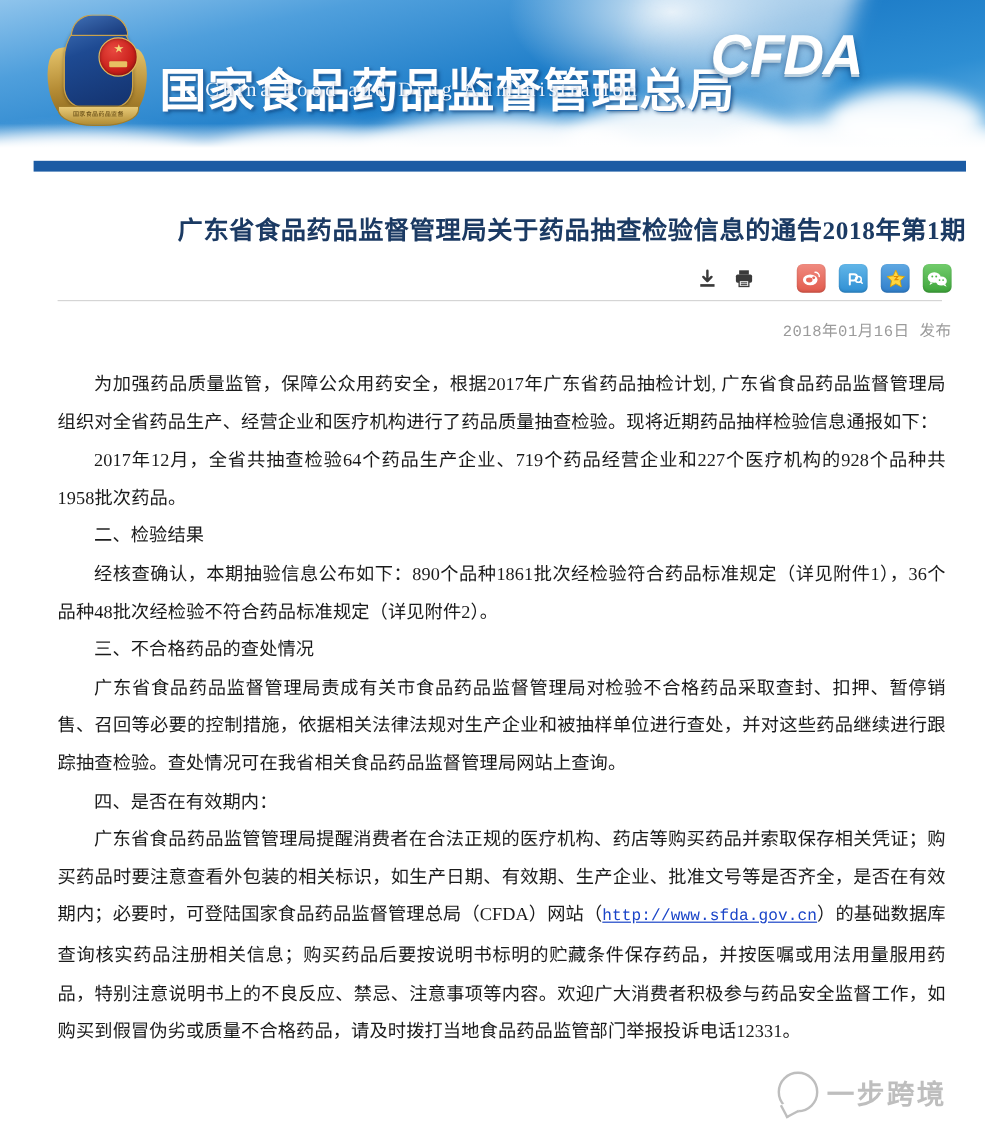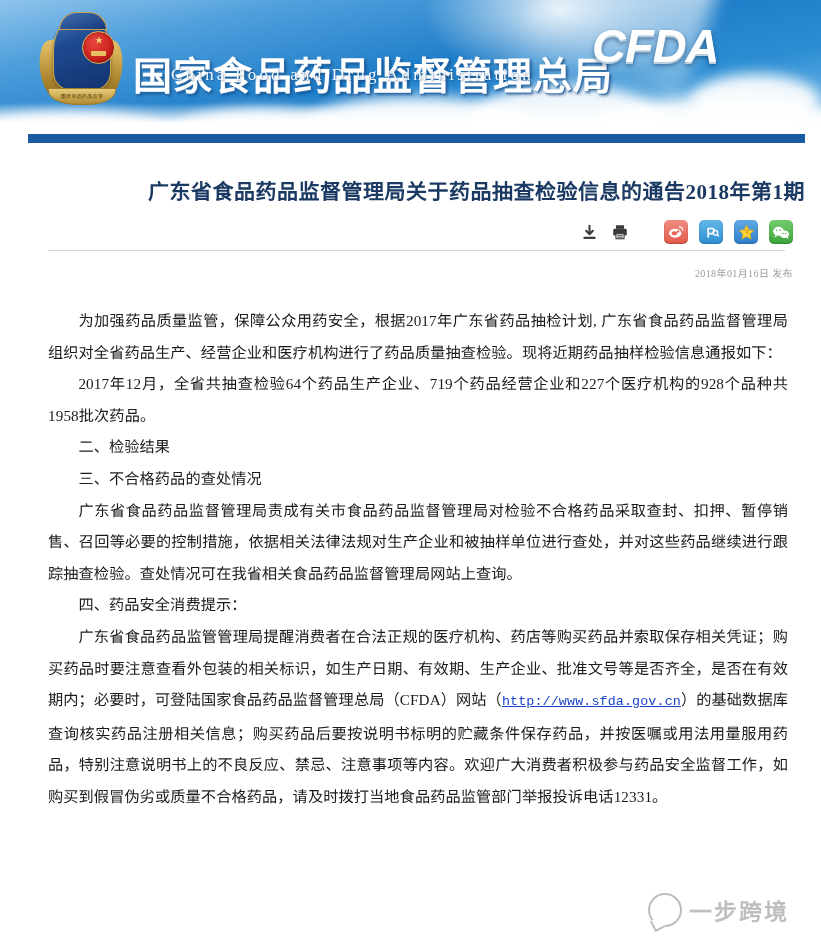--- a/index.html
+++ b/index.html
@@ -221,22 +221,22 @@
   .thin-rule {
     position: absolute;
     left: 48px; top: 250px;
     width: 737px; height: 1px;
     background: #d5d5d5;
   }
 
   .pub-date {
     position: absolute;
     right: 28px; top: 265px;
-    font-family: Liberation Serif, serif;
-    font-size: 10px;
+    font-family: Liberation Mono, monospace;
+    font-size: 13px;
     color: #9b9b9b;
     letter-spacing: .4px;
   }
 
   .article {
     position: absolute;
     left: 48px; top: 305px;
     width: 740px;
     font-family: "Liberation Serif", "DejaVu Serif", serif;
     font-size: 15.2px;
@@ -384,22 +384,23 @@
 </div>
 
 <div class="thin-rule"></div>
 
 <div class="pub-date">2018年01月16日 发布</div>
 
 <div class="article">
   <p>为加强药品质量监管，保障公众用药安全，根据2017年广东省药品抽检计划, 广东省食品药品监督管理局组织对全省药品生产、经营企业和医疗机构进行了药品质量抽查检验。现将近期药品抽样检验信息通报如下：</p>
   <p>2017年12月，全省共抽查检验64个药品生产企业、719个药品经营企业和227个医疗机构的928个品种共1958批次药品。</p>
   <p>二、检验结果</p>
+  <p>经核查确认，本期抽验信息公布如下：890个品种1861批次经检验符合药品标准规定（详见附件1），36个品种48批次经检验不符合药品标准规定（详见附件2）。</p>
   <p>三、不合格药品的查处情况</p>
   <p>广东省食品药品监督管理局责成有关市食品药品监督管理局对检验不合格药品采取查封、扣押、暂停销售、召回等必要的控制措施，依据相关法律法规对生产企业和被抽样单位进行查处，并对这些药品继续进行跟踪抽查检验。查处情况可在我省相关食品药品监督管理局网站上查询。</p>
-  <p>四、药品安全消费提示：</p>
+  <p>四、是否在有效期内：</p>
   <p><span>广东省食品药品监管管理局提醒消费者在合法正规的医疗机构、药店等购买药品并索取保存相关凭证；购买药品时要注意查看外包装的相关标识，如生产日期、有效期、生产企业、批准文号等是否齐全，是否在有效期内；必要时，可登陆国家食品药品监督管理总局（CFDA）网站（</span><a class="ext-link" href="#">http://www.sfda.gov.cn</a><span>）的基础数据库查询核实药品注册相关信息；购买药品后要按说明书标明的贮藏条件保存药品，并按医嘱或用法用量服用药品，特别注意说明书上的不良反应、禁忌、注意事项等内容。欢迎广大消费者积极参与药品安全监督工作，如购买到假冒伪劣或质量不合格药品，请及时拨打当地食品药品监管部门举报投诉电话12331。</span></p>
 </div>
 
 <div class="watermark">
   <div class="wm-logo"></div>
   <div class="wm-text">一步跨境</div>
 </div>
 
 </body></html>

